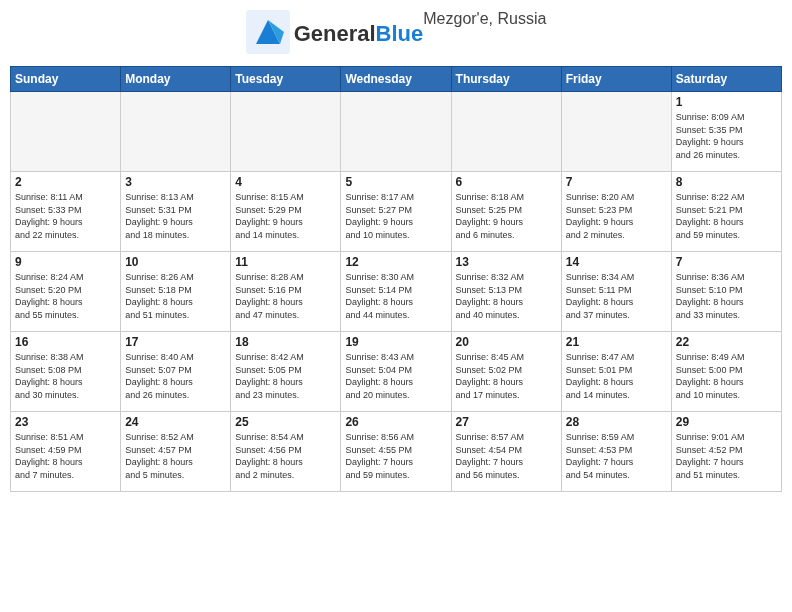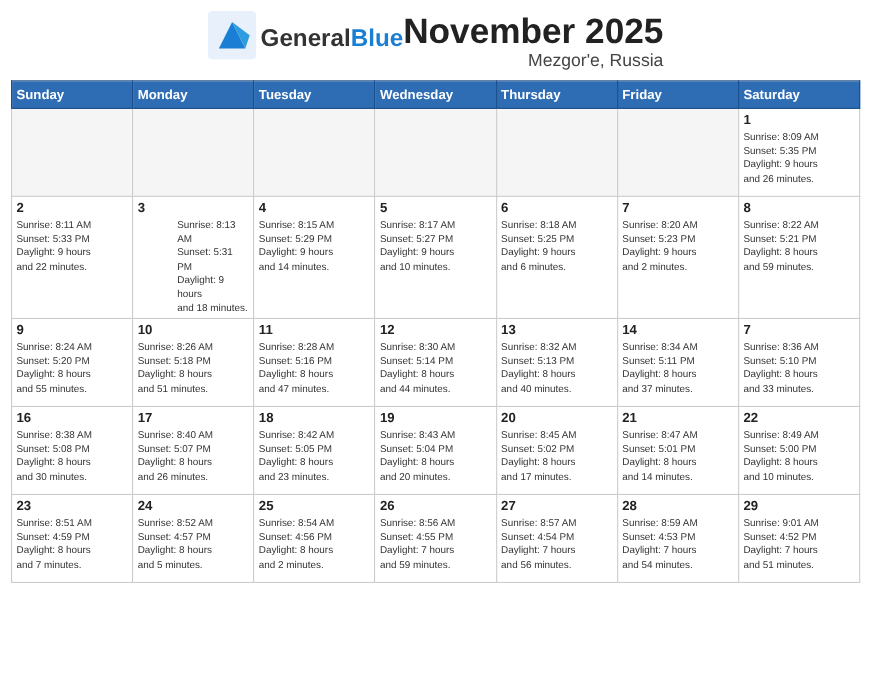--- a/index.html
+++ b/index.html
@@ -97,21 +97,20 @@
         <polygon points="22,10 34,34 38,22" fill="#2e9de0"></polygon>
       </svg>
     </div>
     <div>
       <div class="logo-name">
         <span>General</span><span class="blue">Blue</span>
       </div>
     </div>
   </div>
   <div class="title-block">
-    <h1>November 2025</h1>
     <h2>Mezgor'e, Russia</h2>
   </div>
 </div>
 
 <table class="calendar">
   <thead>
     <tr>
       <th>Sunday</th>
       <th>Monday</th>
       <th>Tuesday</th>
@@ -140,21 +139,21 @@
       <tr>
         <td>
           <span class="day-num">2</span>
           <div class="day-info" style="white-space: pre-line;">Sunrise: 8:11 AM
 Sunset: 5:33 PM
 Daylight: 9 hours
 and 22 minutes.</div>
         </td>
         <td>
           <span class="day-num">3</span>
-          <div class="day-info" style="white-space: pre-line; margin-left: 36px;">Sunrise: 8:13 AM
+          <div class="day-info" style="white-space: pre-line;">Sunrise: 8:13 AM
 Sunset: 5:31 PM
 Daylight: 9 hours
 and 18 minutes.</div>
         </td>
         <td>
           <span class="day-num">4</span>
           <div class="day-info" style="white-space: pre-line;">Sunrise: 8:15 AM
 Sunset: 5:29 PM
 Daylight: 9 hours
 and 14 minutes.</div>

